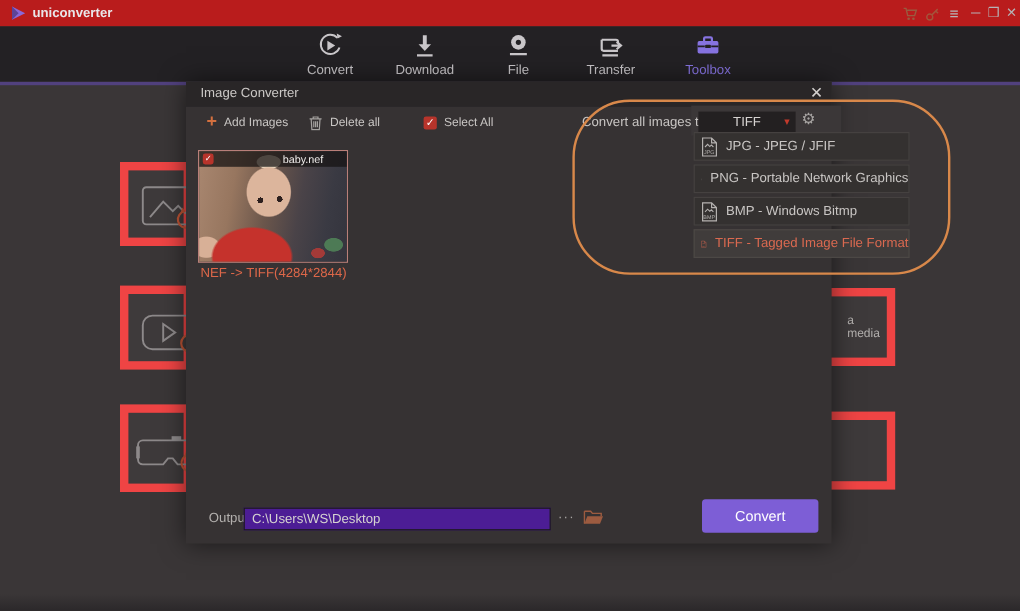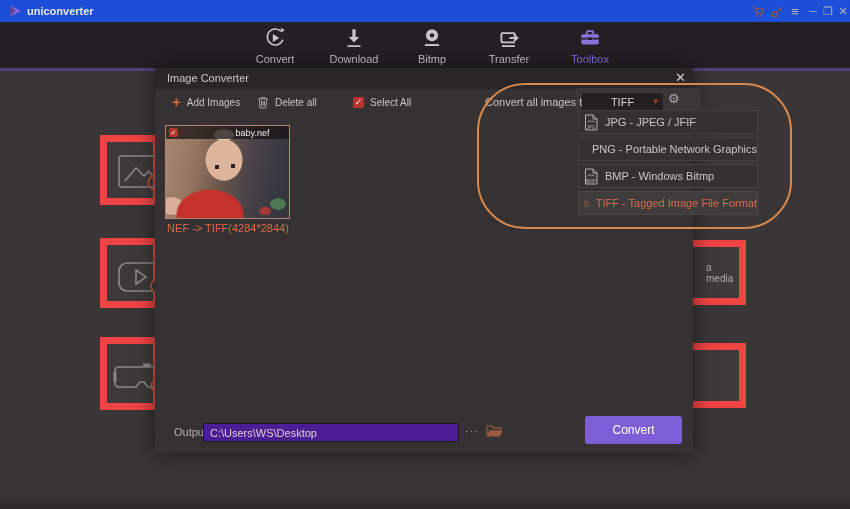--- a/index.html
+++ b/index.html
@@ -1,21 +1,21 @@
 <!DOCTYPE html>
 <html><head>
 <meta charset="utf-8">
 <style>
   * { margin:0; padding:0; box-sizing:border-box; }
   html,body { background:#222; }
   body { font-family:"Liberation Sans", sans-serif; }
   .screen { position:relative; width:850px; height:509px; background:#3a3637; overflow:hidden; }
 
   
-  .titlebar { position:absolute; left:0; top:0; width:850px; height:22px; background:#1d4ed8; z-index:5; }
+  .titlebar { position:absolute; left:0; top:0; width:850px; height:22px; background:#b91c1c; z-index:5; }
   .logo { position:absolute; left:8px; top:5px; }
   .appname { position:absolute; left:27px; top:5px; font-size:11px; font-weight:bold; color:#e9e6e9; }
   .tb-ico { position:absolute; top:4px; width:16px; height:15px; display:flex; align-items:center; justify-content:center; cursor:default; }
   .tb-glyph { font-size:11px; color:#b6b3b6; line-height:1; }
 
   
   .navbar { position:absolute; left:0; top:22px; width:850px; height:46px; background:#232124; z-index:5; }
   .nav-tab { position:absolute; top:2px; width:84px; height:44px; display:flex; flex-direction:column; align-items:center; }
   .nav-tab .lbl { font-size:11px; color:#c9c6c9; margin-top:1px; }
   .nav-tab.active .lbl { color:#8673e0; }
@@ -146,21 +146,21 @@
       <span class="lbl">Download</span>
     </div>
     <div class="nav-tab" style="left:390px">
       <span>
         <svg width="26" height="28" viewBox="0 0 24 24">
             <circle cx="12" cy="9.5" r="5.6" fill="#c9c6c9"></circle>
             <circle cx="12" cy="9.5" r="2" fill="#232124"></circle>
             <path d="M5.5 18.5 h13" stroke="#c9c6c9" stroke-width="1.8"></path>
           </svg>
       </span>
-      <span class="lbl">Bitmp</span>
+      <span class="lbl">File</span>
     </div>
     <div class="nav-tab" style="left:467px">
       <span>
         <svg width="26" height="28" viewBox="0 0 24 24">
             <path d="M5 7.5 h11 a1.5 1.5 0 0 1 1.5 1.5 v1 M5 7.5 v7 a1.5 1.5 0 0 0 1.5 1.5 h11" stroke="#c9c6c9" stroke-width="1.7" fill="none"></path>
             <path d="M12.5 12 h7 m-3-2.8 L19.8 12 l-3.3 2.8" stroke="#c9c6c9" stroke-width="1.7" fill="none"></path>
             <path d="M5.5 19.5 h12" stroke="#c9c6c9" stroke-width="1.6"></path>
           </svg>
       </span>
       <span class="lbl">Transfer</span>

